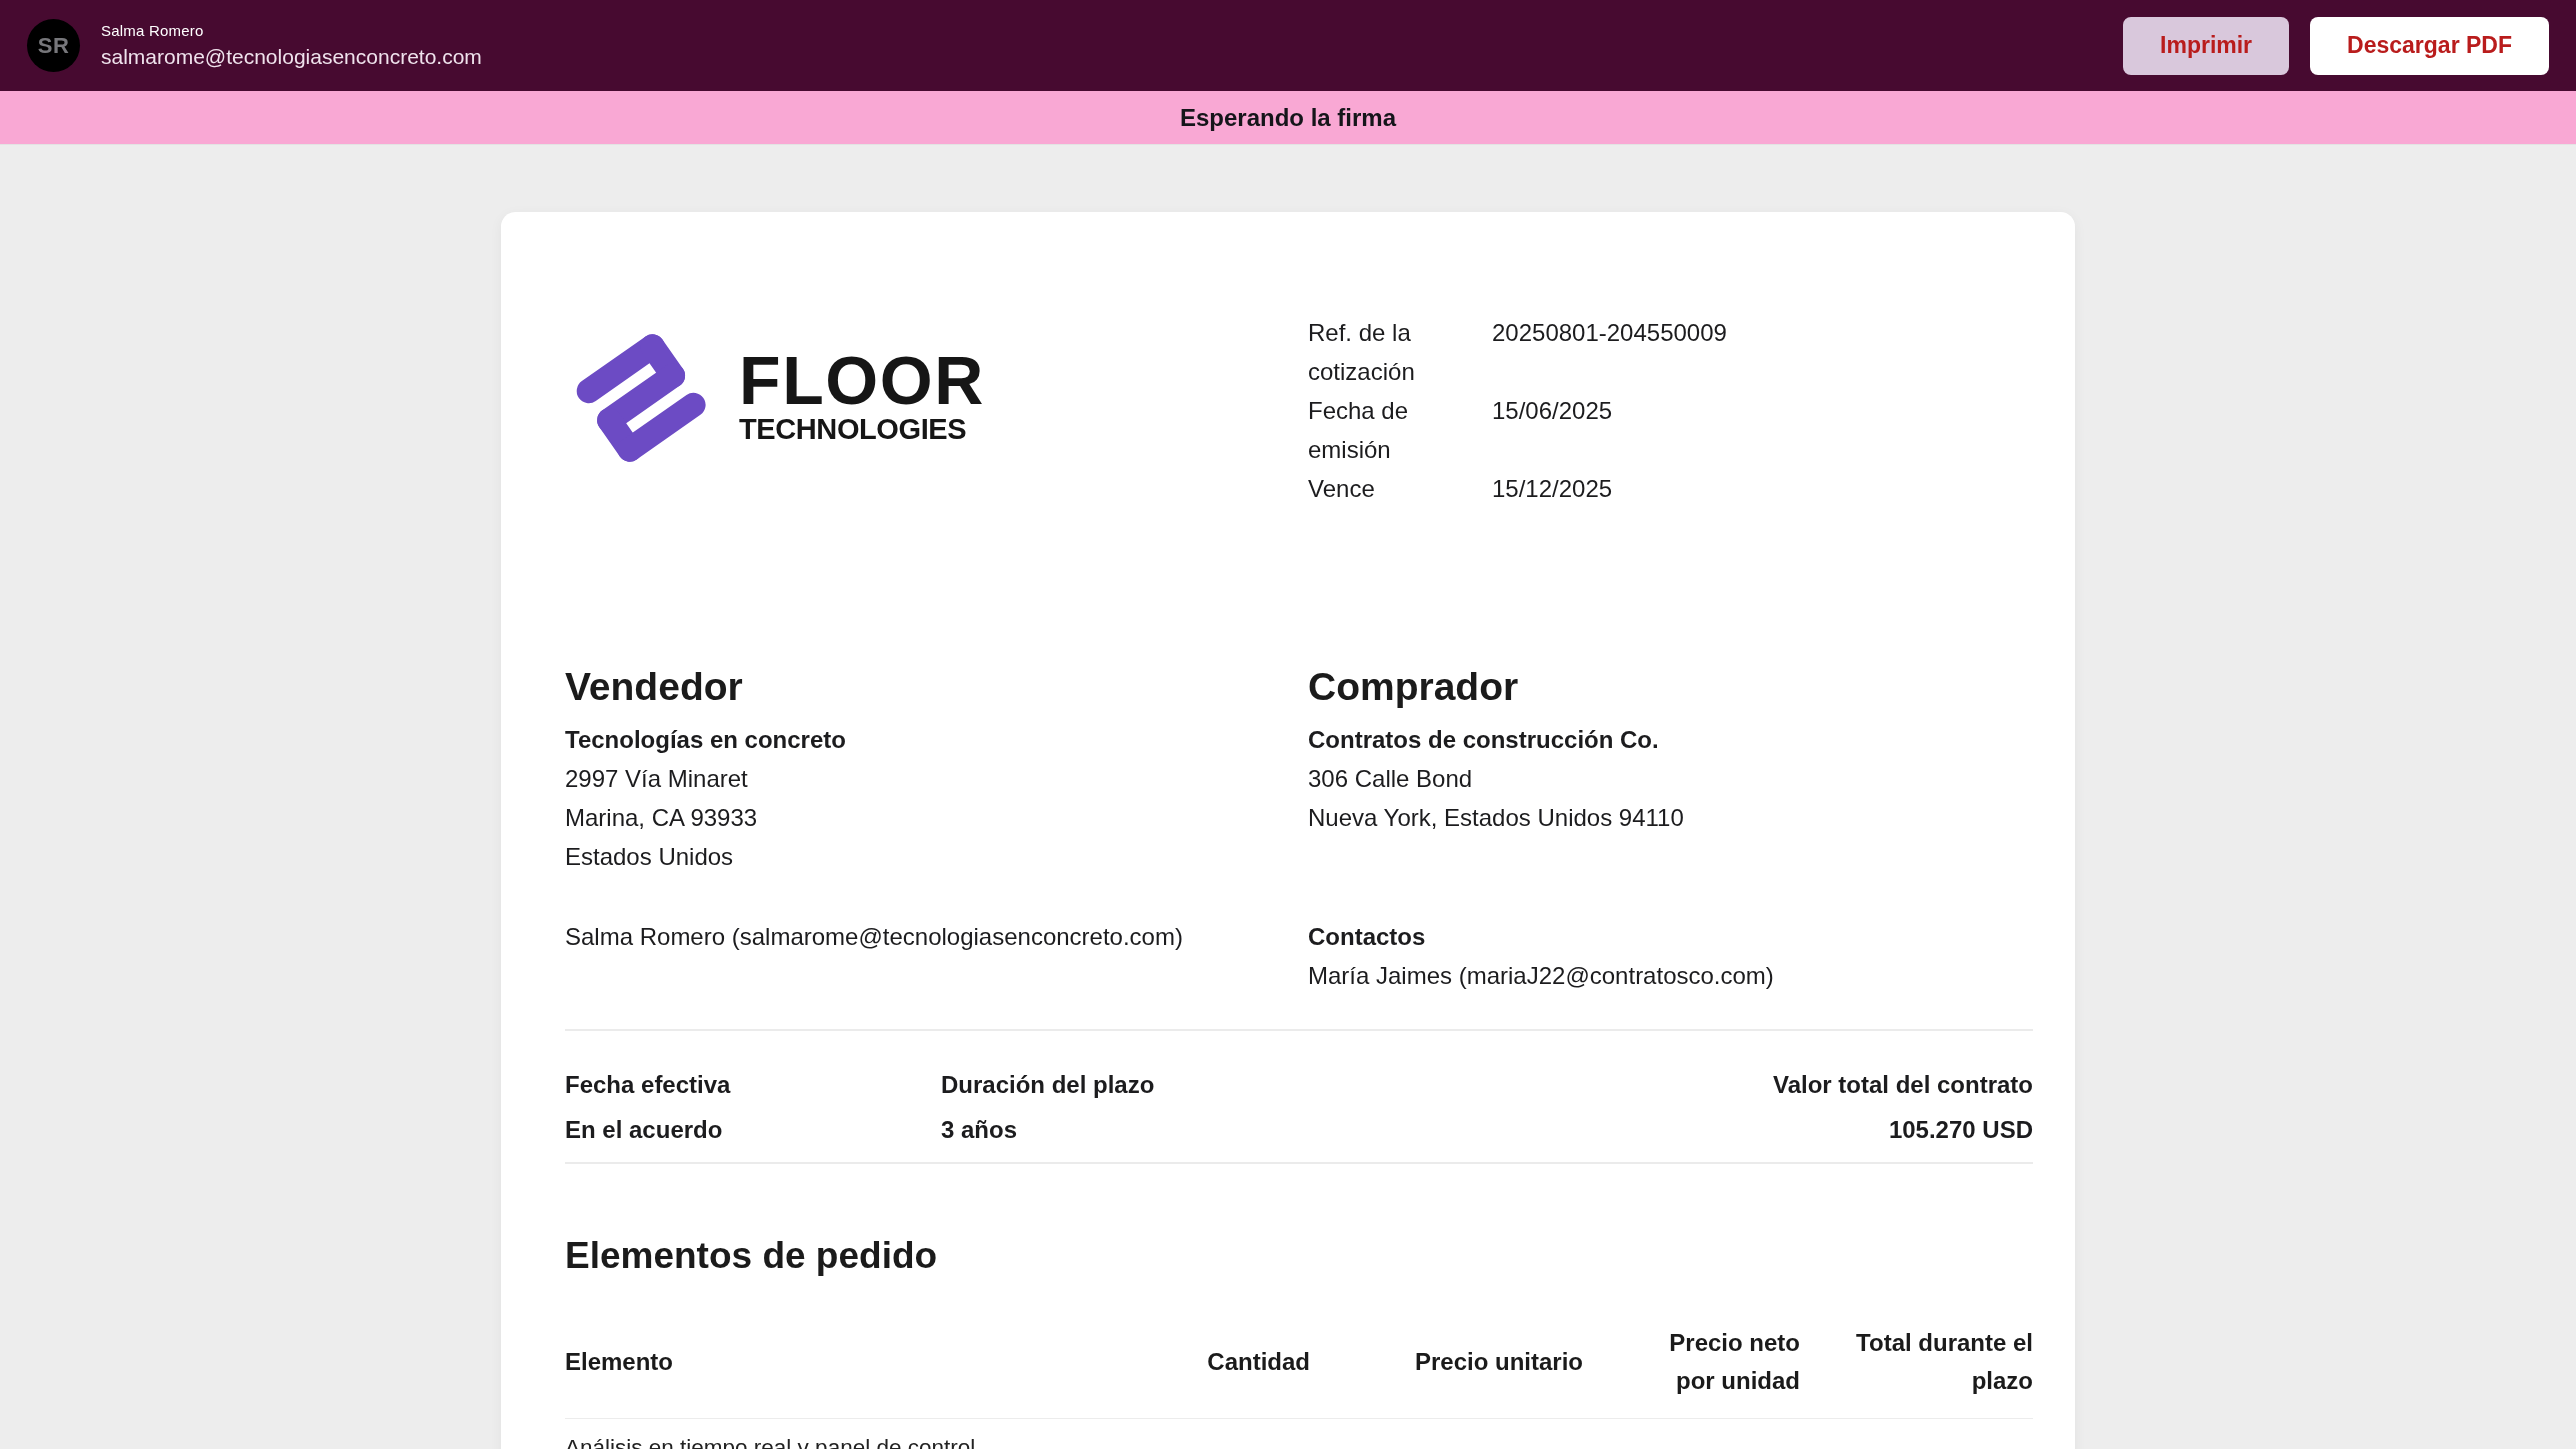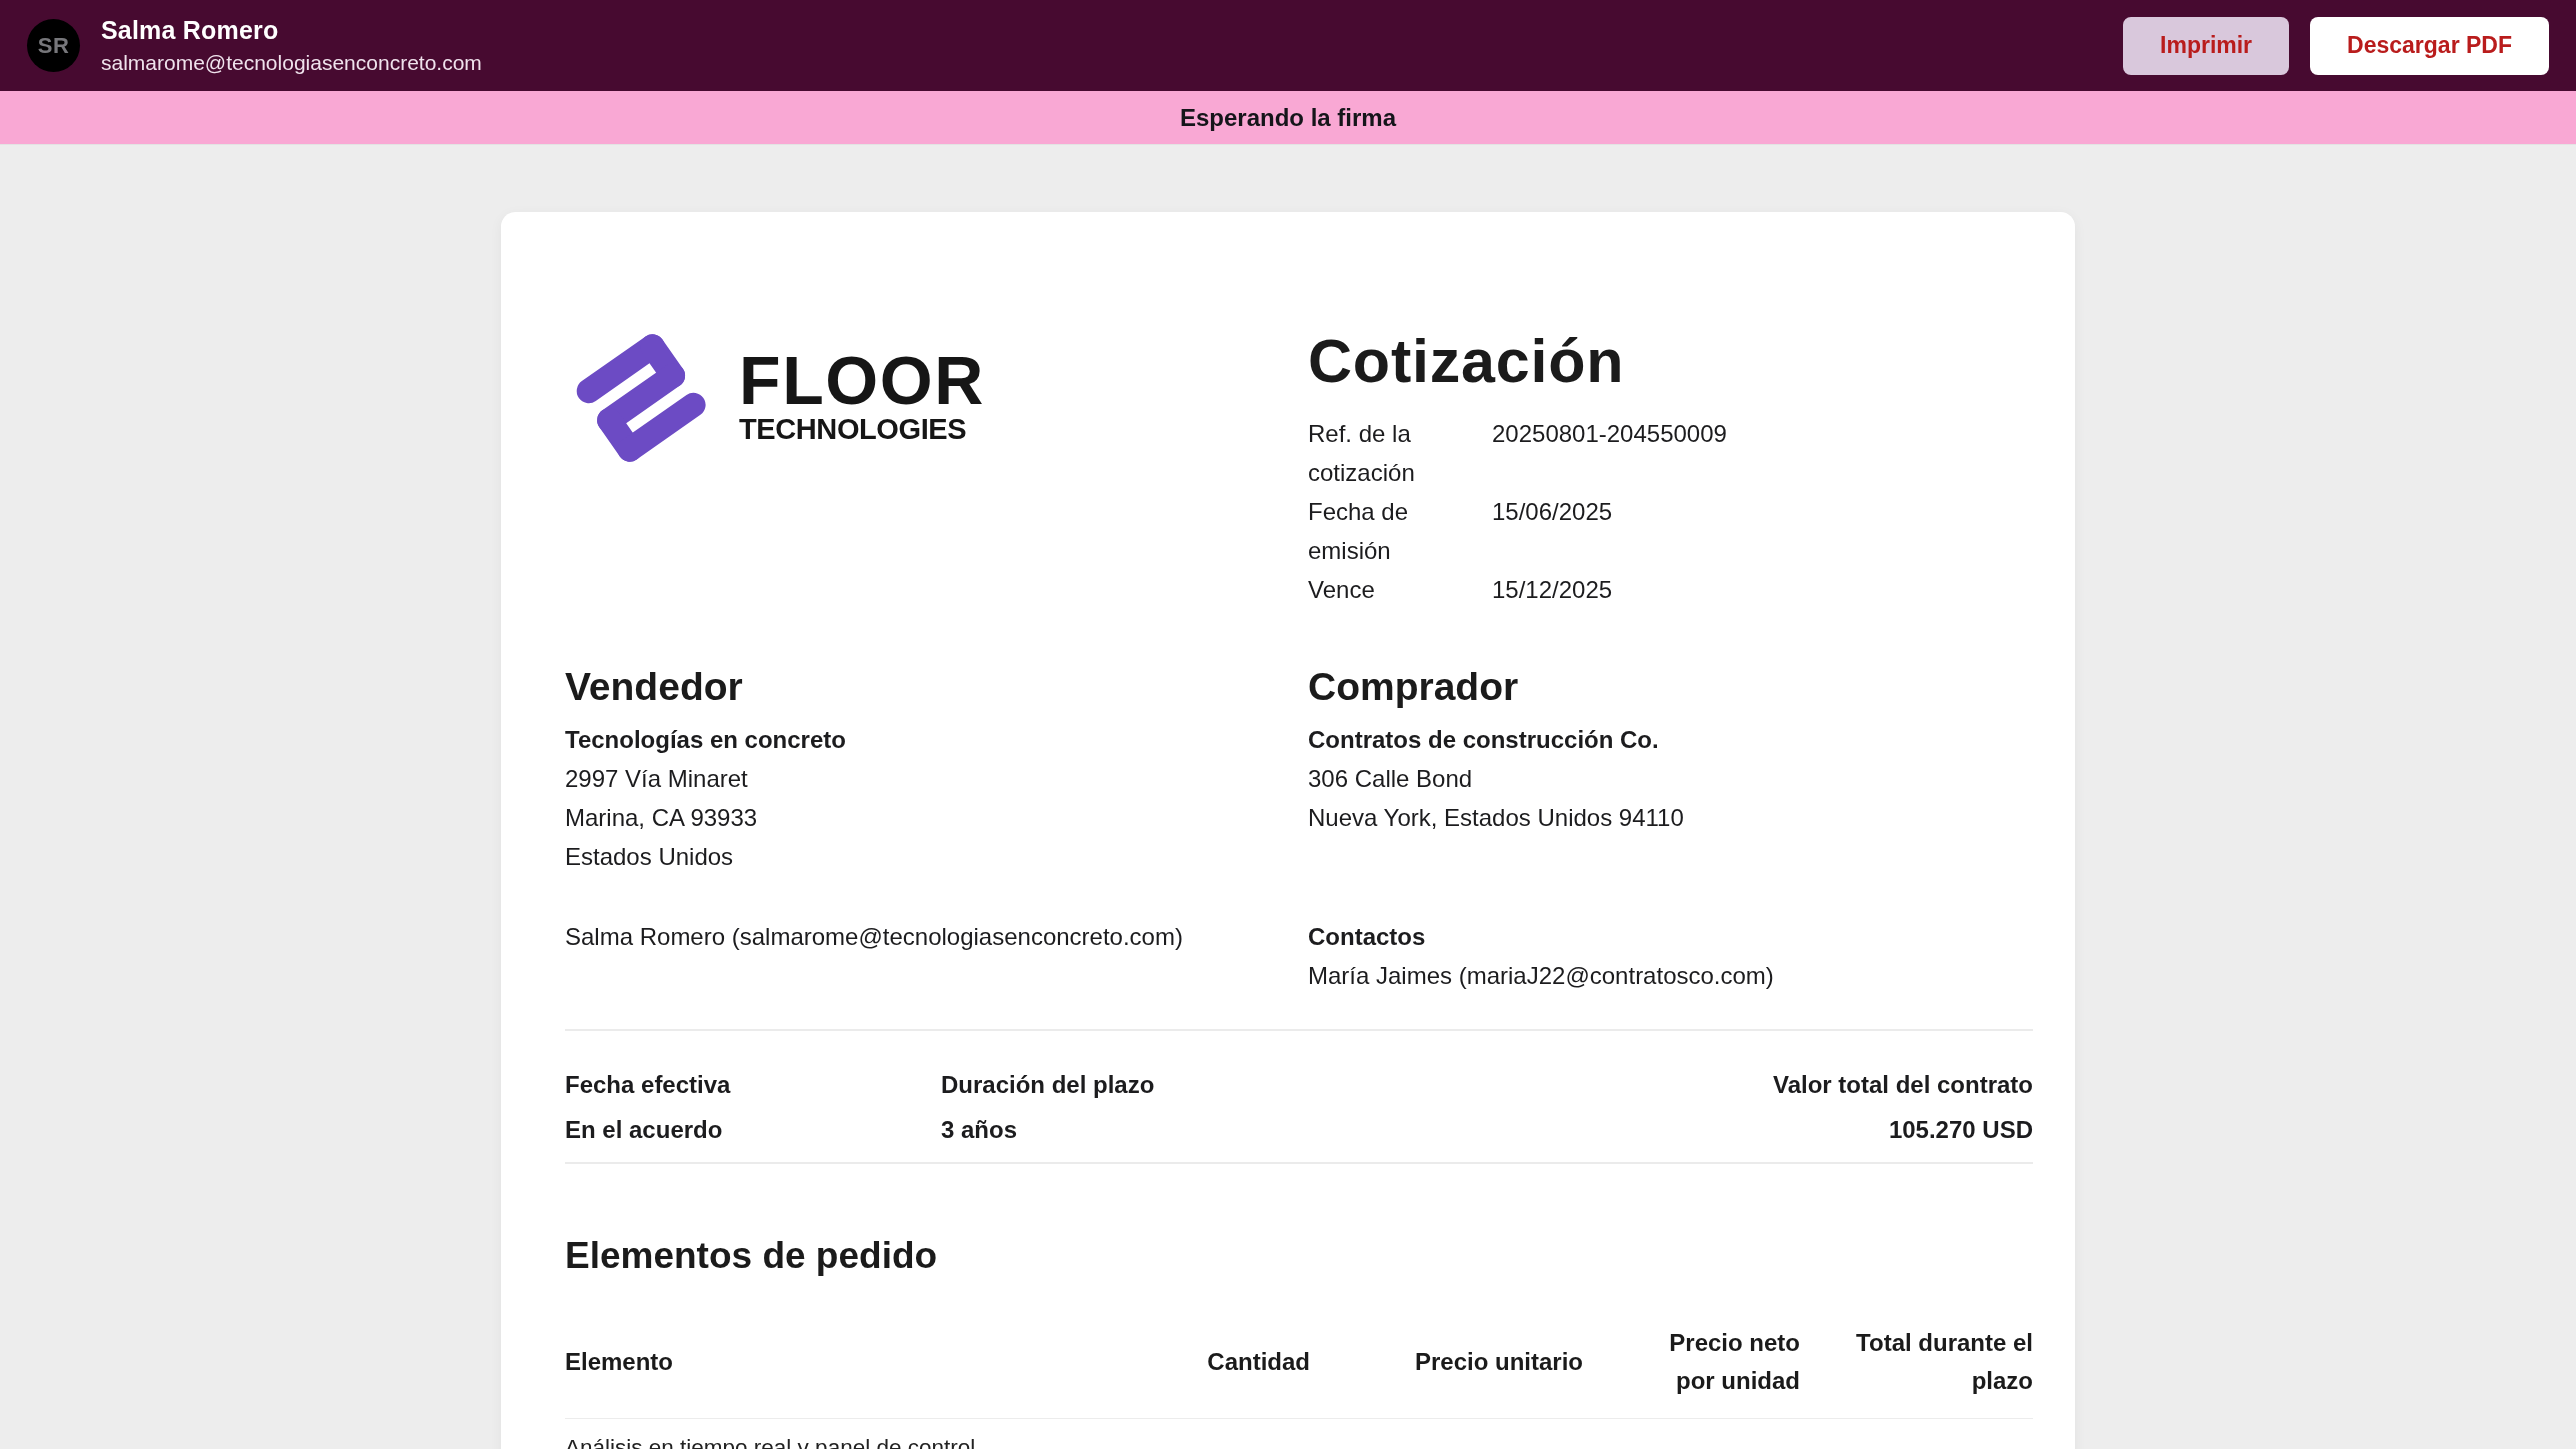--- a/index.html
+++ b/index.html
@@ -22,21 +22,21 @@
     display:flex;align-items:center;padding:0 27px;
   }
   .avatar{
     width:53px;height:53px;border-radius:50%;
     background:#000000;color:#77777B;
     font-size:22px;font-weight:700;
     display:flex;align-items:center;justify-content:center;
     flex:0 0 auto;letter-spacing:0.4px;
   }
   .user-meta{margin-left:21px;}
-  .user-name{color:#FFFFFF;font-size:25px;font-weight:700;letter-spacing:0.2px;}
+  .user-name{color:#FFFFFF;font-size:15px;font-weight:400;letter-spacing:0.2px;}
   .user-email{color:#EFE2EC;font-size:21px;margin-top:5.6px;}
   .header-actions{margin-left:auto;display:flex;gap:21px;}
   .btn{
     height:58px;border-radius:8px;border:none;cursor:pointer;
     font-family:inherit;font-size:23px;font-weight:700;color:#b91c1c;
     padding:0 37px;display:flex;align-items:center;
   }
   .btn-print{background:var(--print-button-bg,#D9C8DC);}
   .btn-download{background:#FFFFFF;}
   
@@ -134,21 +134,20 @@
           <rect x="20" y="78" width="80" height="19" rx="9.5"></rect>
         </g>
       </svg>
       <div class="logo-text">
         <div class="logo-floor">FLOOR</div>
         <div class="logo-tech">TECHNOLOGIES</div>
       </div>
     </div>
 
     <div class="right-col">
-      <div class="doc-title">Cotización</div>
       <div class="meta">
         <div class="meta-row">
           <div class="meta-label">Ref. de la cotización</div>
           <div class="meta-value">20250801-204550009</div>
         </div>
         <div class="meta-row">
           <div class="meta-label">Fecha de emisión</div>
           <div class="meta-value">15/06/2025</div>
         </div>
         <div class="meta-row">

